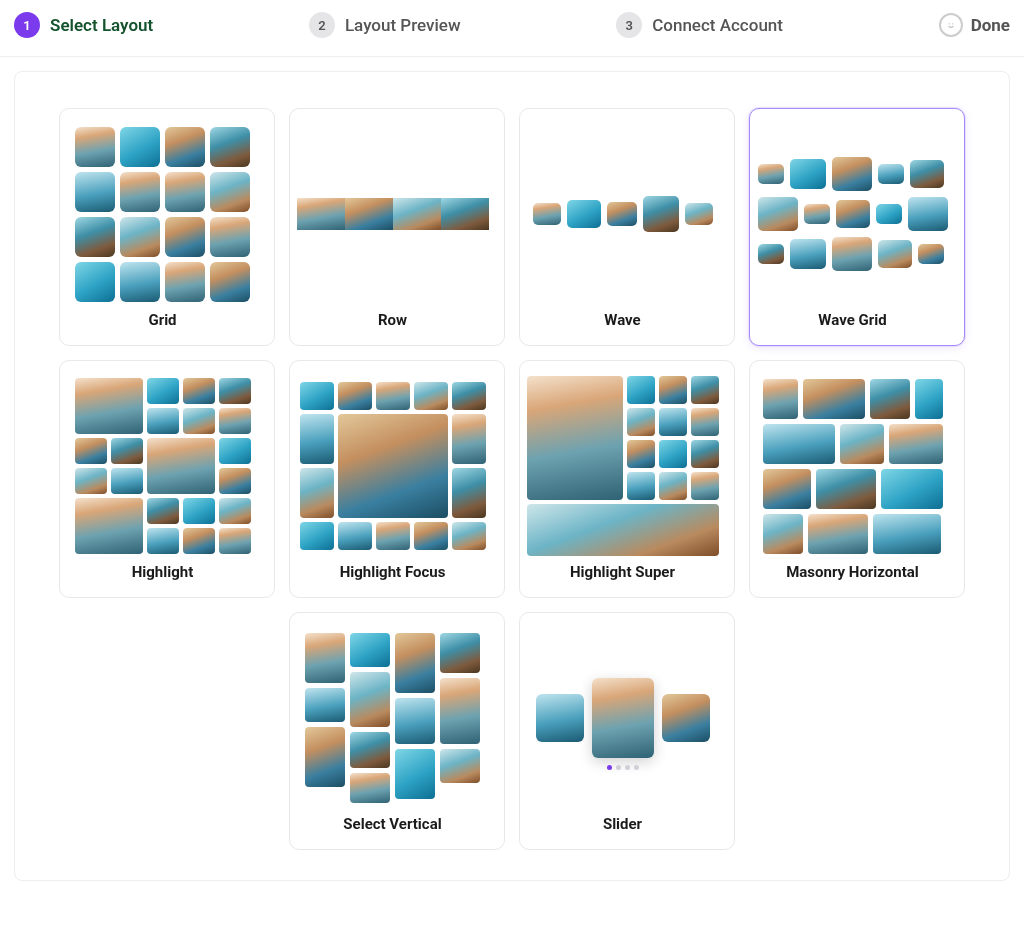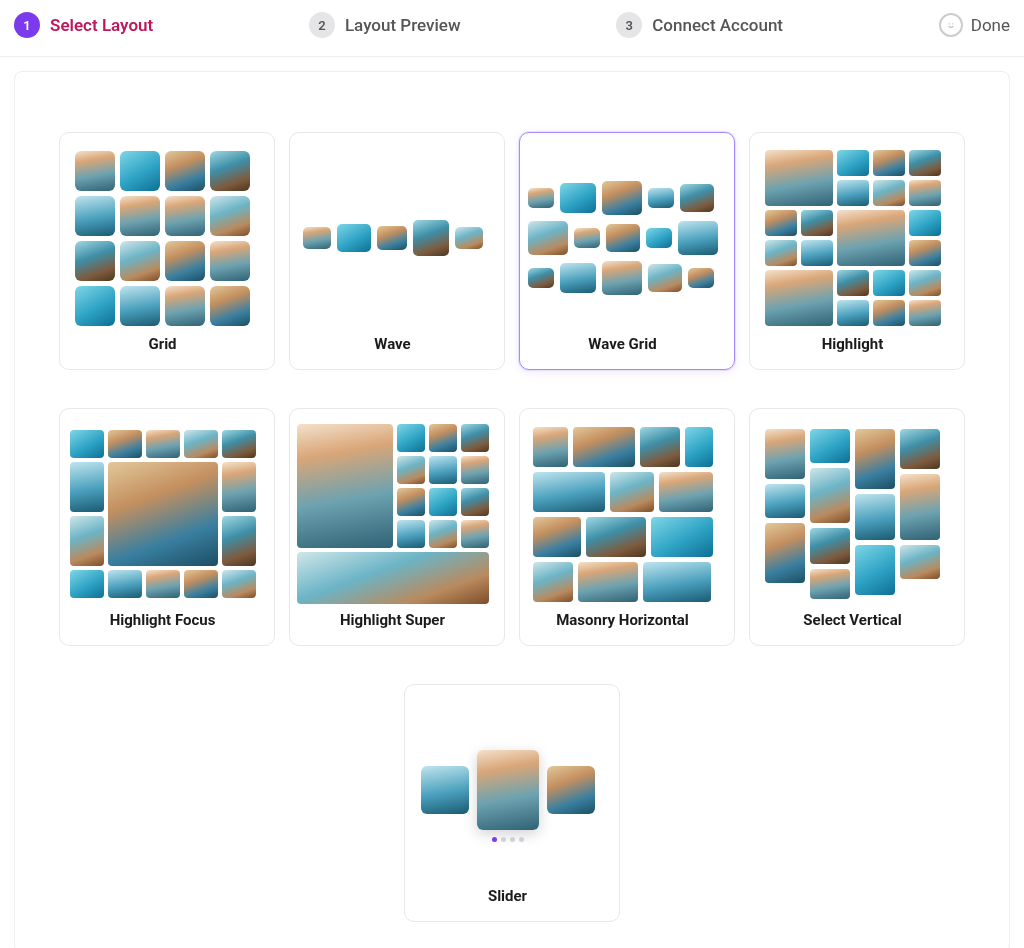--- a/index.html
+++ b/index.html
@@ -22,24 +22,24 @@
     gap: 10px;
   }
   .step-num {
     width: 26px; height: 26px;
     border-radius: 50%;
     display: flex; align-items: center; justify-content: center;
     font-size: 13px; font-weight: 600;
     background: #e5e5e8; color: #555;
   }
   .step.active .step-num { background: #7c3aed; color: #fff; }
-  .step-label { font-size: 17px; font-weight: 600; color: #be185d; }
+  .step-label { font-size: 17px; font-weight: 600; color: #14532d; }
   .step.inactive .step-label { color: #555; font-weight: 500; }
   .spacer { flex: 1; }
-  .done-step { display: flex; align-items: center; gap: 8px; }
+  .done-step { display: flex; align-items: center; gap: 8px; font-weight: bold; }
   .done-icon {
     width: 24px; height: 24px; border-radius: 50%;
     border: 2px solid #ccc; display:flex; align-items:center; justify-content:center;
   }
   .done-icon svg { width: 14px; height: 14px; stroke:#bbb; fill:none; stroke-width:2; }
   .done-label { font-size: 17px; color:#555; }
 
   .panel {
     margin: 14px;
     border: 1px solid #eee;
@@ -59,21 +59,20 @@
     border: 1px solid #e8e8ec;
     border-radius: 10px;
     background: #fff;
     display: flex;
     flex-direction: column;
     align-items: center;
     justify-content: center;
     padding: 14px 19px 10px 10px;
     cursor: pointer;
     transition: border-color .1s;
-    margin-top: 24px;
   }
   .layout-card.selected {
     border-color: #a78bfa;
     box-shadow: 0 0 0 1px #a78bfa33, 0 2px 10px rgba(124,58,237,.12);
   }
   .preview {
     flex: 1;
     width: 100%;
     display: flex;
     align-items: center;
@@ -223,20 +222,31 @@
           <span class="img c-sky"></span>
             <span class="img c-sea"></span>
             <span class="img c-girl"></span>
             <span class="img c-coast"></span>
         </div>
       </div>
       <div class="card-label">Grid</div>
     </div>
 
 
+    <div class="layout-card">
+      <div class="preview">
+        <div class="pv-row">
+          <span class="img c-girl"></span>
+            <span class="img c-coast"></span>
+            <span class="img c-hand"></span>
+            <span class="img c-rocks"></span>
+        </div>
+      </div>
+      <div class="card-label">Row</div>
+    </div>
 
     <div class="layout-card">
       <div class="preview">
         <div class="pv-wave">
           <span class="img c-girl" style="width:28px;height:22px"></span>
           <span class="img c-sky" style="width:34px;height:28px"></span>
           <span class="img c-coast" style="width:30px;height:24px"></span>
           <span class="img c-rocks" style="width:36px;height:36px"></span>
           <span class="img c-hand" style="width:28px;height:22px"></span>
         </div>

